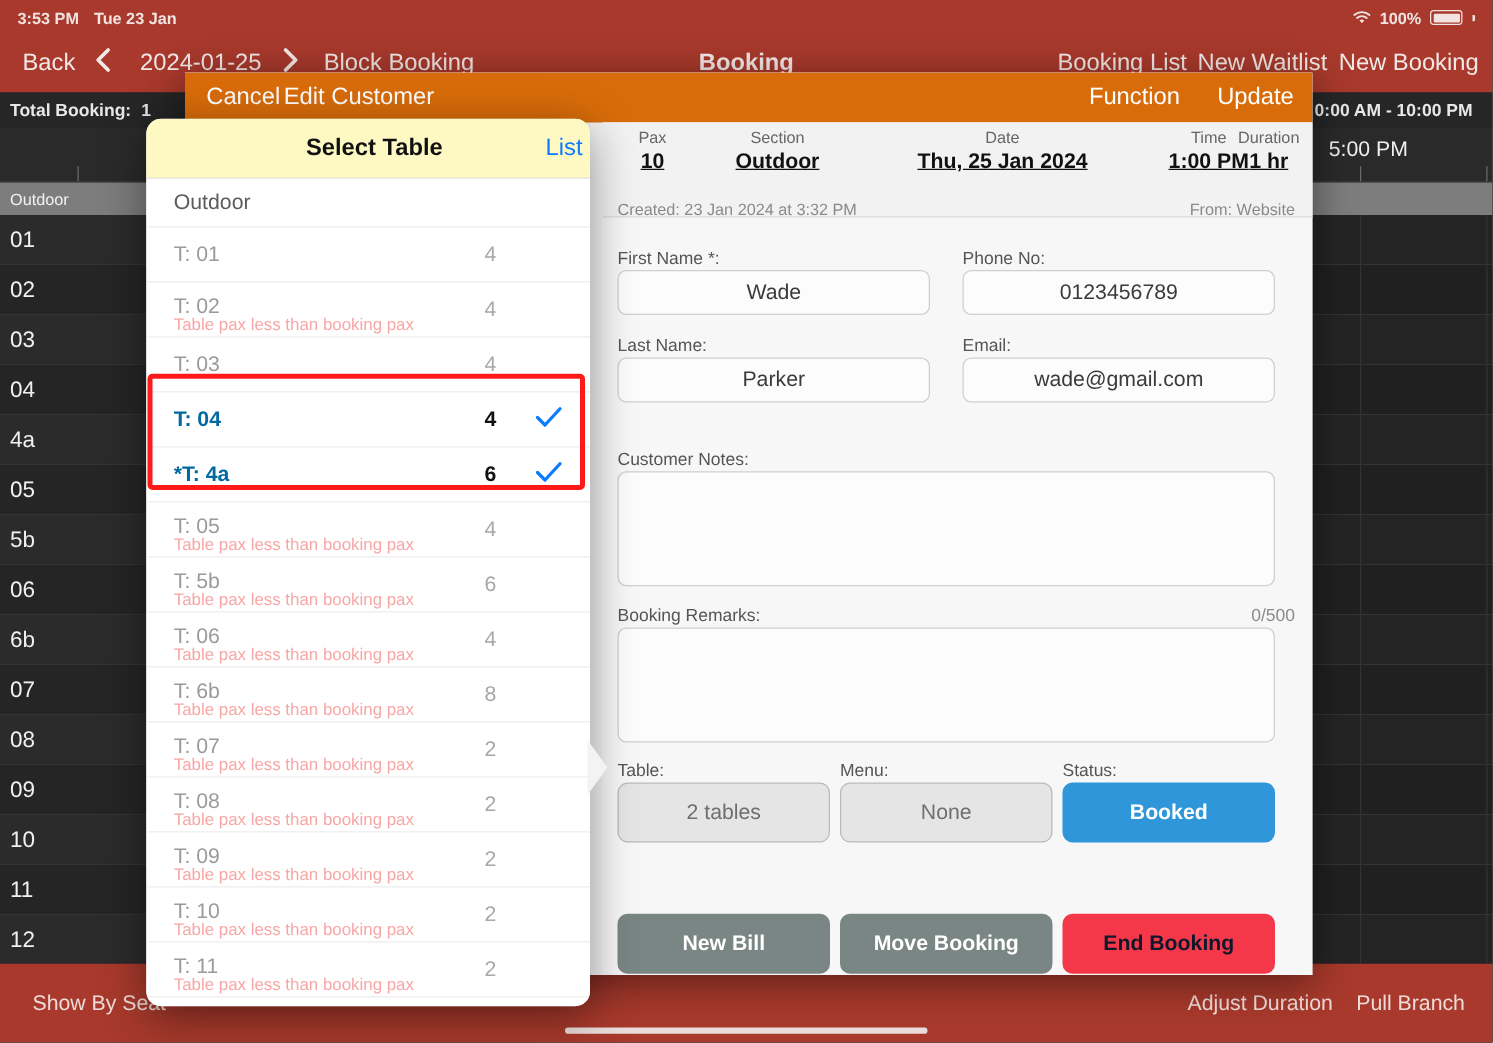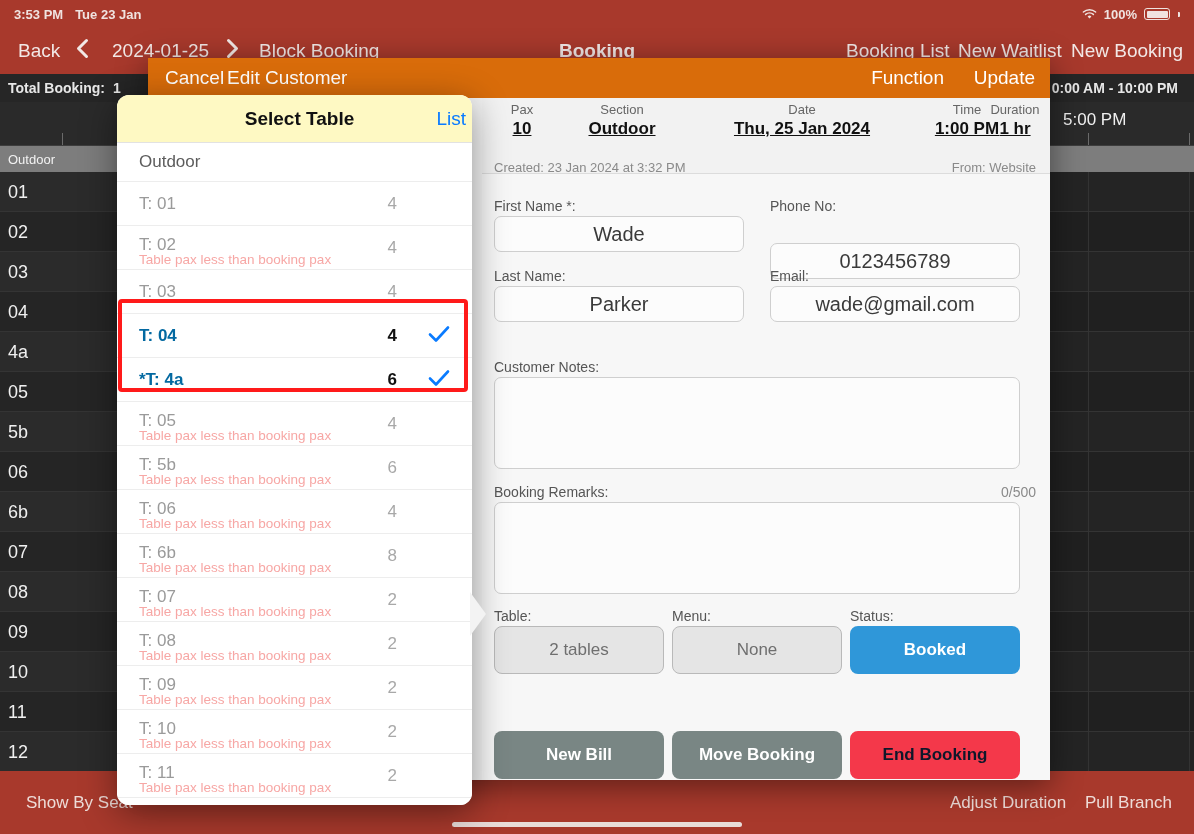--- a/index.html
+++ b/index.html
@@ -103,21 +103,21 @@
   .meta-col { position:absolute; top:4px; text-align:center; }
   .meta-lbl { font-size:13px; color:#666; display:block; }
   .meta-val { font-size:17px; color:#111; font-weight:600; text-decoration:underline; display:block; margin-top:2px; white-space:nowrap; }
   .bd-created { position:absolute; left:12px; top:62px; font-size:13px; color:#8a8a8a; }
   .bd-from { position:absolute; right:14px; top:62px; font-size:13px; color:#8a8a8a; }
 
   .fld-lbl { position:absolute; font-size:14px; color:#555; }
   .fld-box {
     position:absolute; border:1px solid #cfcfcf; border-radius:7px; background:#fcfcfc;
     display:flex; align-items:center; justify-content:center;
-    font-size:20px; color:#3a3a3a;
+    font-size:17px; color:#3a3a3a;
   }
   .fld-box.area { align-items:flex-start; justify-content:flex-start; padding:8px; }
   .counter { position:absolute; font-size:14px; color:#8a8a8a; }
 
   .pillbtn {
     position:absolute; border-radius:8px; display:flex; align-items:center; justify-content:center;
     font-size:17px;
   }
   .pill-outline { border:1px solid #b9b9b9; background:#e5e5e5; color:#6f6f6f; }
   .pill-blue { background:#2f97d9; color:#fff; font-weight:700; }
@@ -414,21 +414,21 @@
             <span class="meta-val">1 hr</span>
           </div>
         </div>
       <span class="bd-created">Created: 23 Jan 2024 at 3:32 PM</span>
       <span class="bd-from">From: Website</span>
 
       <span class="fld-lbl" style="left:12px; top:100px;">First Name *:</span>
       <div class="fld-box" style="left:12px; top:118px; width:250px; height:36px;">Wade</div>
 
       <span class="fld-lbl" style="left:288px; top:100px;">Phone No:</span>
-      <div class="fld-box" style="left:288px; top:118px; width:250px; height:36px;margin-top:27px;">0123456789</div>
+      <div class="fld-box" style="left:288px; top:118px; width:250px; height:36px;">0123456789</div>
 
       <span class="fld-lbl" style="left:12px; top:170px;">Last Name:</span>
       <div class="fld-box" style="left:12px; top:188px; width:250px; height:36px;">Parker</div>
 
       <span class="fld-lbl" style="left:288px; top:170px;">Email:</span>
       <div class="fld-box" style="left:288px; top:188px; width:250px; height:36px;">wade@gmail.com</div>
 
       <span class="fld-lbl" style="left:12px; top:261px;">Customer Notes:</span>
       <div class="fld-box area" style="left:12px; top:279px; width:526px; height:92px;"></div>
 

